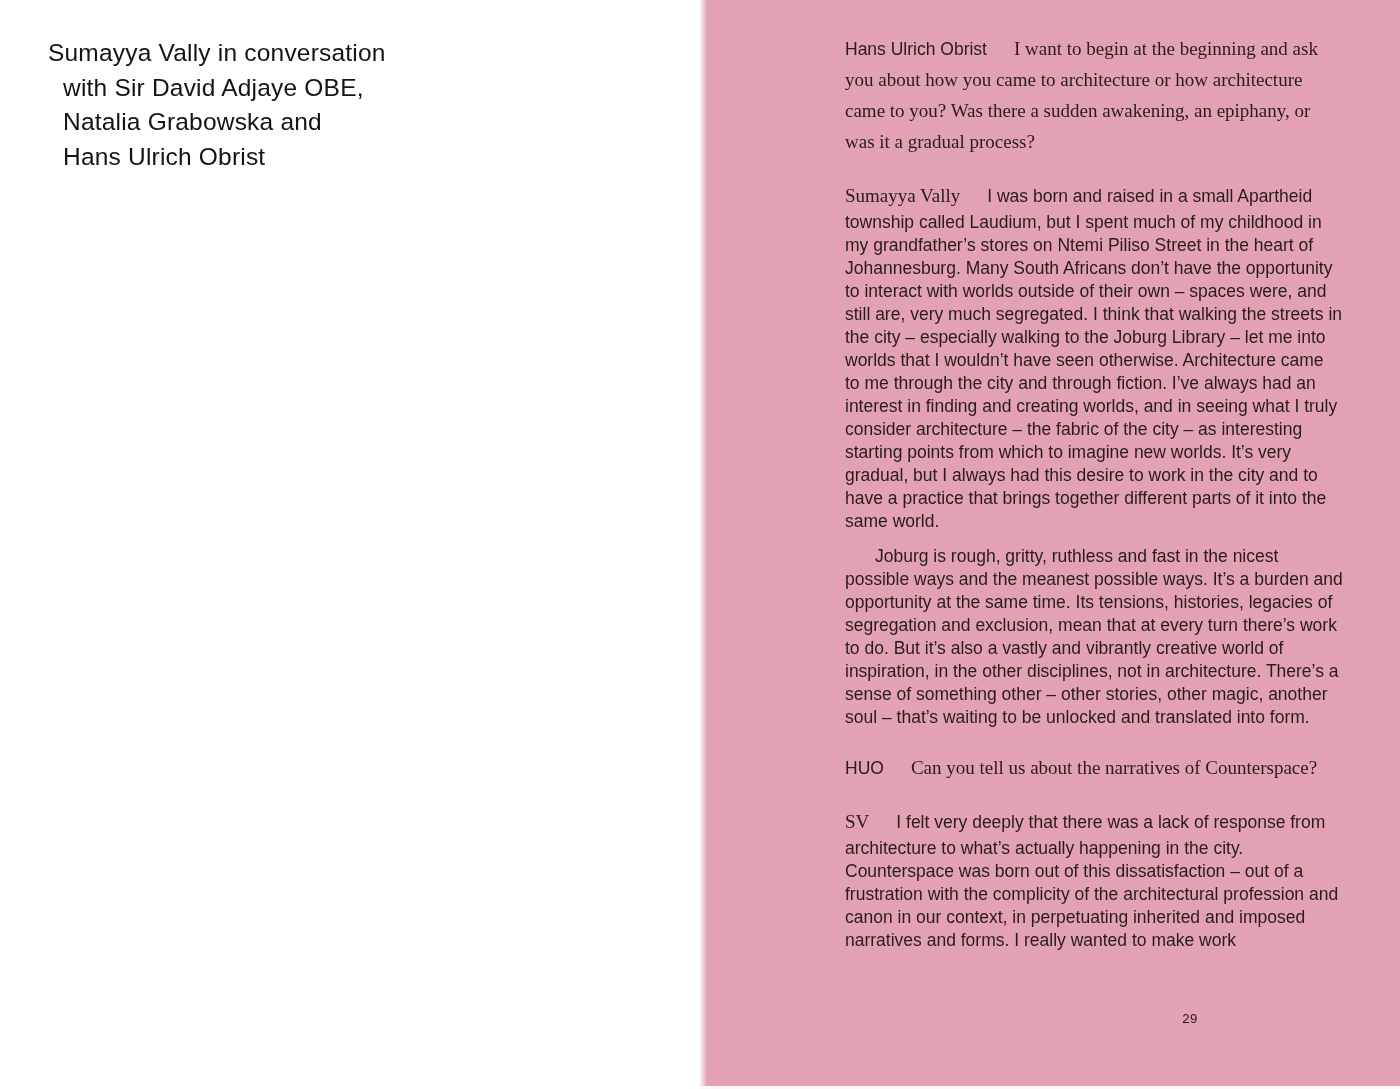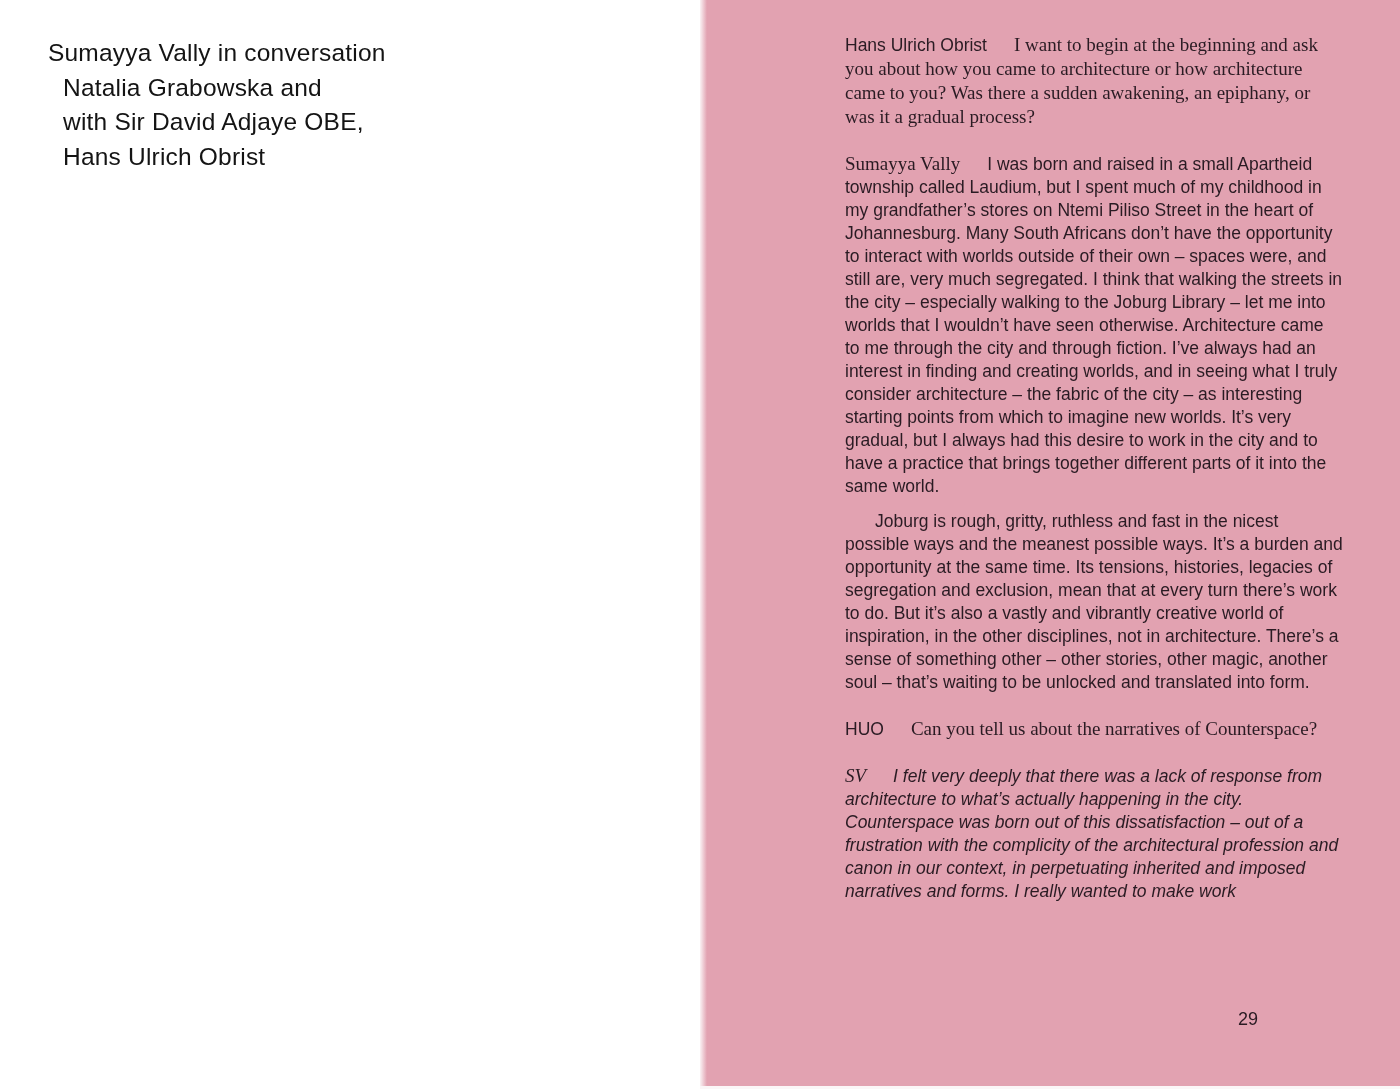--- a/index.html
+++ b/index.html
@@ -66,52 +66,52 @@
     color: var(--ink-on-pink, #2a1b23);
   }
   .para {
     margin: 0 0 23px 0;
     font-family: "Liberation Sans", sans-serif;
     font-size: 17.5px;
     line-height: 23px;
   }
   .para.tight { margin-bottom: 12px; }
   .para.indent { text-indent: 30px; }
-  .para.last { margin-bottom: 0; font-style: italic; }
+  .para.last { margin-bottom: 0; }
   .speaker { margin-right: 27px; }
   .sans {
     font-family: "Liberation Sans", sans-serif;
     font-size: 17.5px;
     line-height: 23px;
   }
   .serif {
     font-family: "Liberation Serif", serif;
     font-size: 19px;
-    line-height: 23px;
+    line-height: 31px;
   }
   .page-number {
     position: absolute;
-    left: 538px;
+    left: 482px;
     top: 1008px;
-    font-family: Liberation Sans, sans-serif;
-    font-size: 18px;
+    font-family: Liberation Mono, monospace;
+    font-size: 13px;
     line-height: 23px;
     color: var(--ink-on-pink, #2a1b23);
   }
 </style>
 </head>
 <body>
 
 <div class="spread">
 
   <section class="page page-left">
     <h1 class="title">
       <span class="t-line">Sumayya Vally in conversation</span>
+      <span class="t-line hang">with Sir David Adjaye OBE,</span>
       <span class="t-line hang">Natalia Grabowska and</span>
-      <span class="t-line hang">with Sir David Adjaye OBE,</span>
       <span class="t-line hang">Hans Ulrich Obrist</span>
     </h1>
   </section>
 
   <section class="page page-right">
     <div class="text-col">
 
       <p class="para"><span class="speaker sans">Hans Ulrich Obrist</span><span class="speech serif">I want to begin at the beginning and ask you about how you came to architecture or how architecture came to you? Was there a sudden awakening, an epiphany, or was it a gradual process?</span></p>
 
       <p class="para tight"><span class="speaker serif">Sumayya Vally</span><span class="speech sans">I was born and raised in a small Apartheid township called Laudium, but I spent much of my childhood in my grandfather’s stores on Ntemi Piliso Street in the heart of Johannesburg. Many South Africans don’t have the opportunity to interact with worlds outside of their own – spaces were, and still are, very much segregated. I think that walking the streets in the city – especially walking to the Joburg Library – let me into worlds that I wouldn’t have seen otherwise. Architecture came to me through the city and through fiction. I’ve always had an interest in finding and creating worlds, and in seeing what I truly consider architecture – the fabric of the city – as interesting starting points from which to imagine new worlds. It’s very gradual, but I always had this desire to work in the city and to have a practice that brings together different parts of it into the same world.</span></p>

